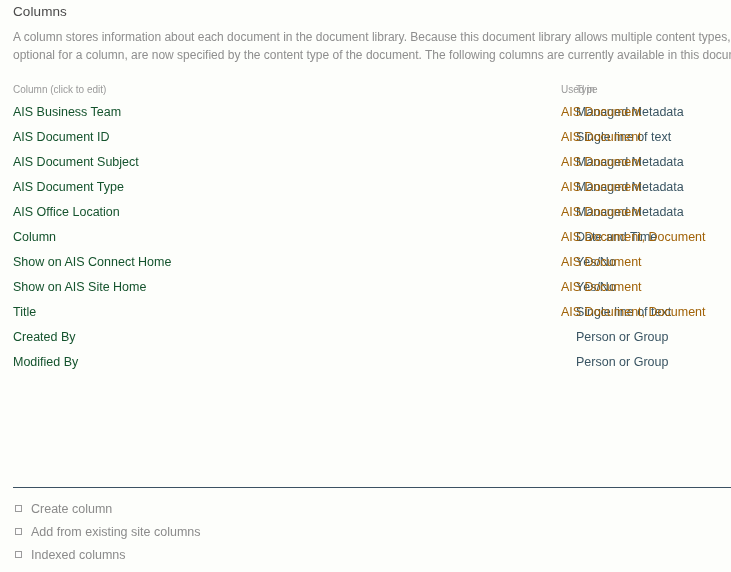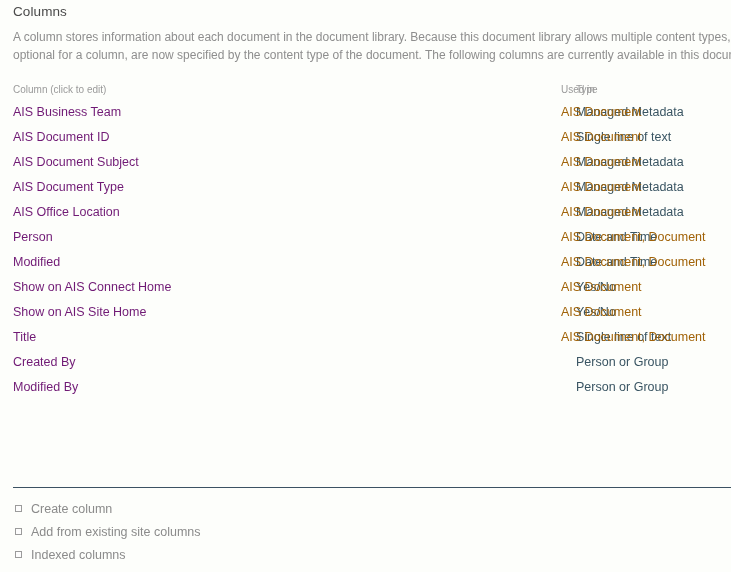--- a/index.html
+++ b/index.html
@@ -75,21 +75,21 @@
   .cols-table th.t-used { padding-left: 0; }
 
   .cols-table td {
     height: 25px;
     vertical-align: middle;
     font-size: 12.5px;
     padding: 0 0 0 13px;
     white-space: nowrap;
   }
   .cols-table td.cell-name {
-    color: #701a75;
+    color: #14532d;
   }
   .cols-table td.cell-type {
     color: #3a5563;
     padding-left: 288px;
   }
   .cols-table td.cell-used {
     color: #a16207;
     padding-left: 0;
   }
   .cols-table td.cell-type span,
@@ -186,26 +186,21 @@
           <td class="cell-name">AIS Document Type</td>
           <td class="cell-type"><span>Managed Metadata</span></td>
           <td class="cell-used"><span>AIS Document</span></td>
         </tr>
         <tr>
           <td class="cell-name">AIS Office Location</td>
           <td class="cell-type"><span>Managed Metadata</span></td>
           <td class="cell-used"><span>AIS Document</span></td>
         </tr>
         <tr>
-          <td class="cell-name">Person</td>
-          <td class="cell-type"><span>Date and Time</span></td>
-          <td class="cell-used"><span>AIS Document, Document</span></td>
-        </tr>
-        <tr>
-          <td class="cell-name">Modified</td>
+          <td class="cell-name">Column</td>
           <td class="cell-type"><span>Date and Time</span></td>
           <td class="cell-used"><span>AIS Document, Document</span></td>
         </tr>
         <tr>
           <td class="cell-name">Show on AIS Connect Home</td>
           <td class="cell-type"><span>Yes/No</span></td>
           <td class="cell-used"><span>AIS Document</span></td>
         </tr>
         <tr>
           <td class="cell-name">Show on AIS Site Home</td>

